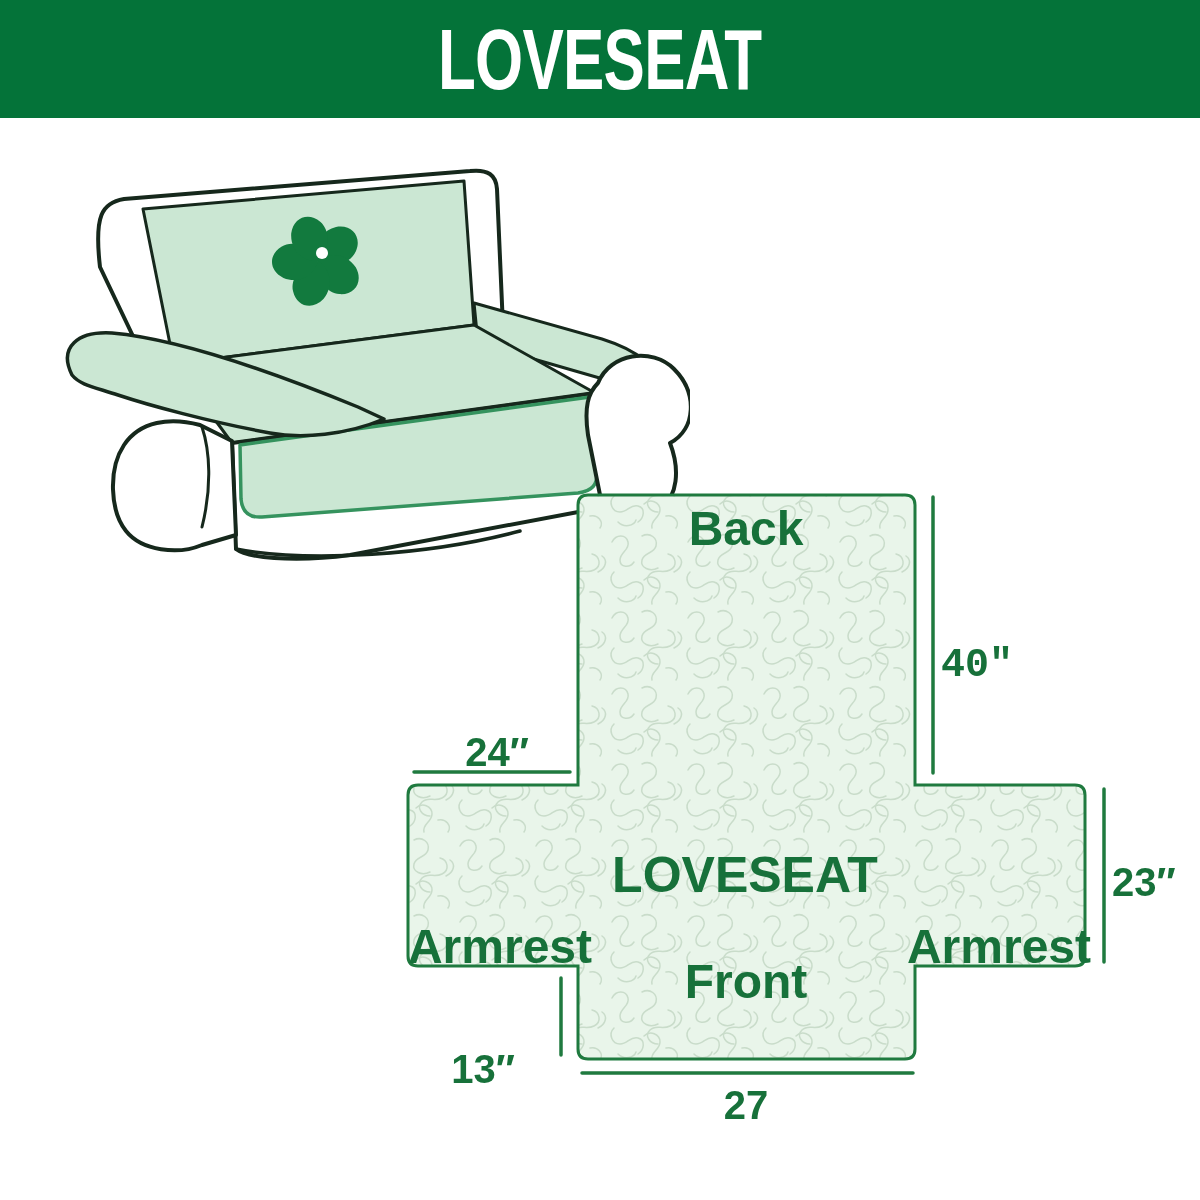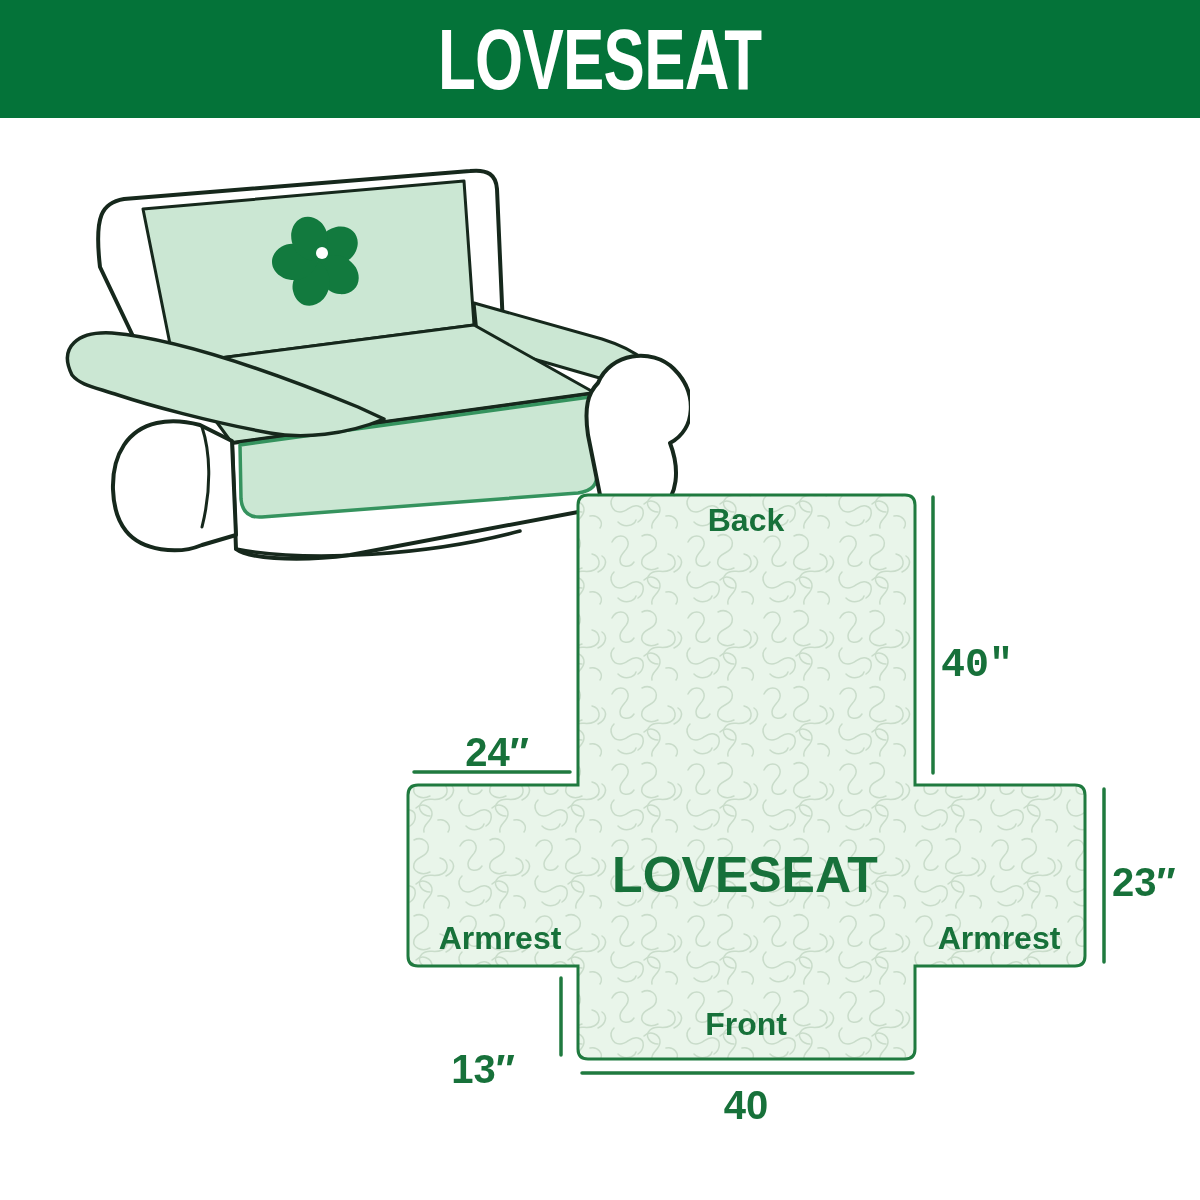--- a/index.html
+++ b/index.html
@@ -31,21 +31,21 @@
 
   
   .diagram-svg{position:absolute;left:0;top:0;width:1200px;height:1200px;}
 
   
   .lbl{
     position:absolute;color:#17713a;font-weight:700;text-align:center;
     line-height:1.1;white-space:nowrap;
     font-family:"Liberation Sans", sans-serif;
   }
-  .section-lbl{font-size:32px;}
+  .section-lbl{font-size:48px;}
   .dim-lbl{font-size:40px;}
   .center-lbl{font-size:50px;letter-spacing:0px;}
 </style>
 </head>
 <body>
 
 <div class="page">
 
   <div class="header">
     <h1>LOVESEAT</h1>
@@ -128,17 +128,17 @@
   <div class="lbl center-lbl" style="left:595px;top:848px;width:300px;">LOVESEAT</div>
 
   <div class="lbl section-lbl" style="left:400px;top:921px;width:200px;">Armrest</div>
 
   <div class="lbl section-lbl" style="left:899px;top:921px;width:200px;">Armrest</div>
 
   <div class="lbl dim-lbl" style="left:1112px;top:860px;width:90px;text-align:left;">23″</div>
 
   <div class="lbl dim-lbl" style="left:418px;top:1047px;width:130px;">13″</div>
 
-  <div class="lbl section-lbl" style="left:646px;top:1007px;width:200px;">Front</div>
+  <div class="lbl section-lbl" style="left:646px;top:956px;width:200px;">Front</div>
 
-  <div class="lbl dim-lbl" style="left:646px;top:1083px;width:200px;">40</div>
+  <div class="lbl dim-lbl" style="left:646px;top:1083px;width:200px;">27</div>
 
 </div>
 
 </body></html>

